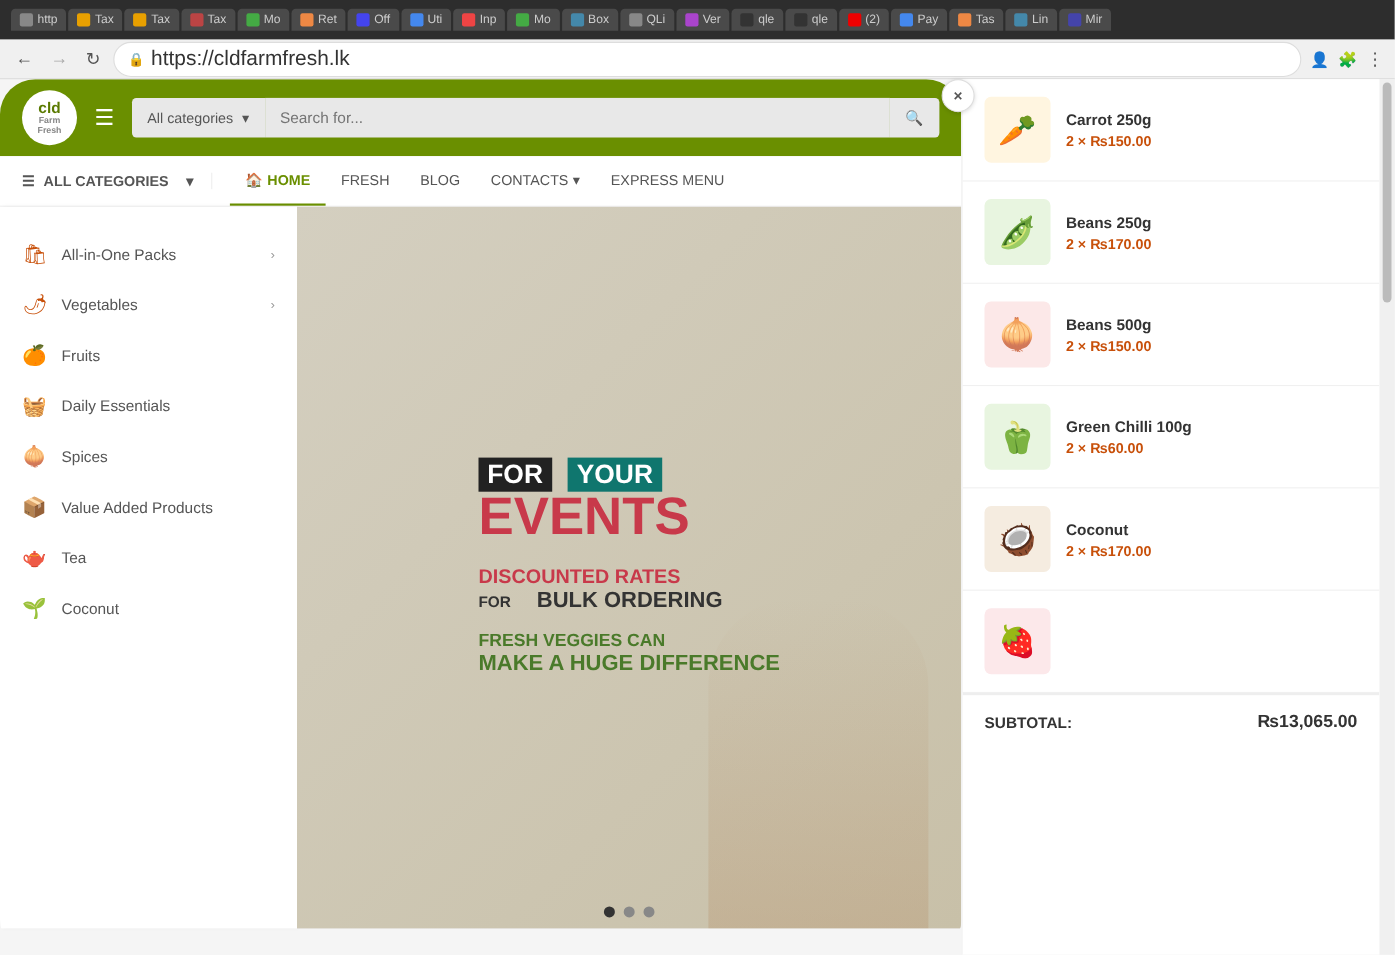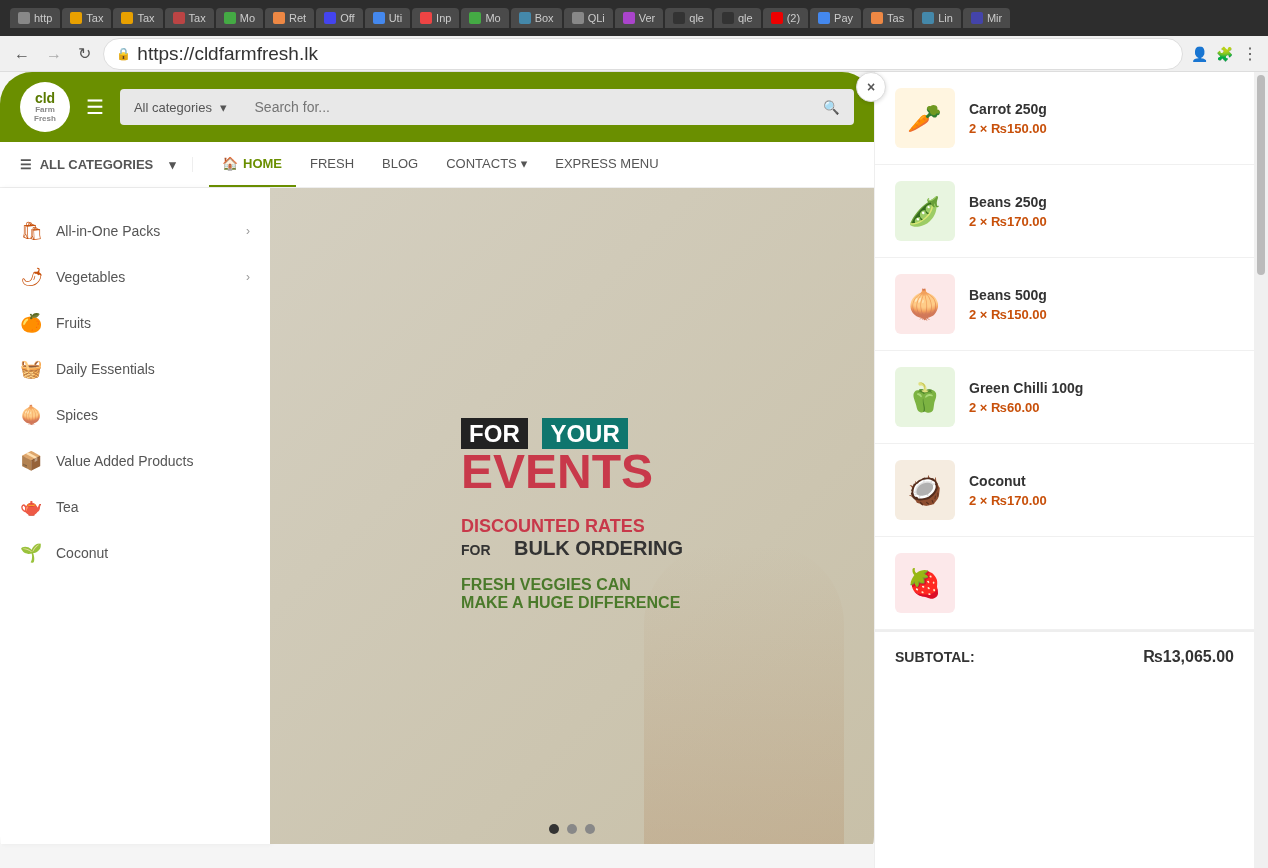--- a/index.html
+++ b/index.html
@@ -265,21 +265,21 @@
             <span style="margin-left:8px;background:#0f766e;color:white;padding:2px 8px;">YOUR</span>
           </div>
           <div style="font-family:'Arial Black',sans-serif;font-size:48px;font-weight:900;color:#c8394a;text-transform:uppercase;line-height:1;">EVENTS</div>
           <div style="margin-top:20px;">
             <div style="font-size:18px;color:#c8394a;font-weight:bold;text-transform:uppercase;">DISCOUNTED RATES</div>
             <div style="font-size:14px;color:#333;font-weight:bold;text-transform:uppercase;display:inline;">FOR</div>
             <span style="font-size:20px;color:#333;font-weight:900;text-transform:uppercase;margin-left:19px;">BULK ORDERING</span>
           </div>
           <div style="margin-top:16px;">
             <div style="font-size:16px;font-weight:bold;color:#4a7a2a;text-transform:uppercase;">FRESH VEGGIES CAN</div>
-            <div style="font-size:16px;font-weight:900;color:#4a7a2a;text-transform:uppercase;">MAKE A HUGE DIFFERENCE</div>
+            <div style="font-size:20px;font-weight:900;color:#4a7a2a;text-transform:uppercase;">MAKE A HUGE DIFFERENCE</div>
           </div>
         </div>
 
         <div style="position:absolute;right:30px;bottom:0;width:200px;height:300px;opacity:0.6;background:linear-gradient(to top,rgba(180,140,100,0.5),transparent);border-radius:80px 80px 0 0;"></div>
 
         <div class="banner-dots" style="position:absolute;bottom:10px;left:50%;transform:translateX(-50%);display:flex;gap:8px;">
           <div class="banner-dot active"></div>
           <div class="banner-dot"></div>
           <div class="banner-dot"></div>
         </div>

